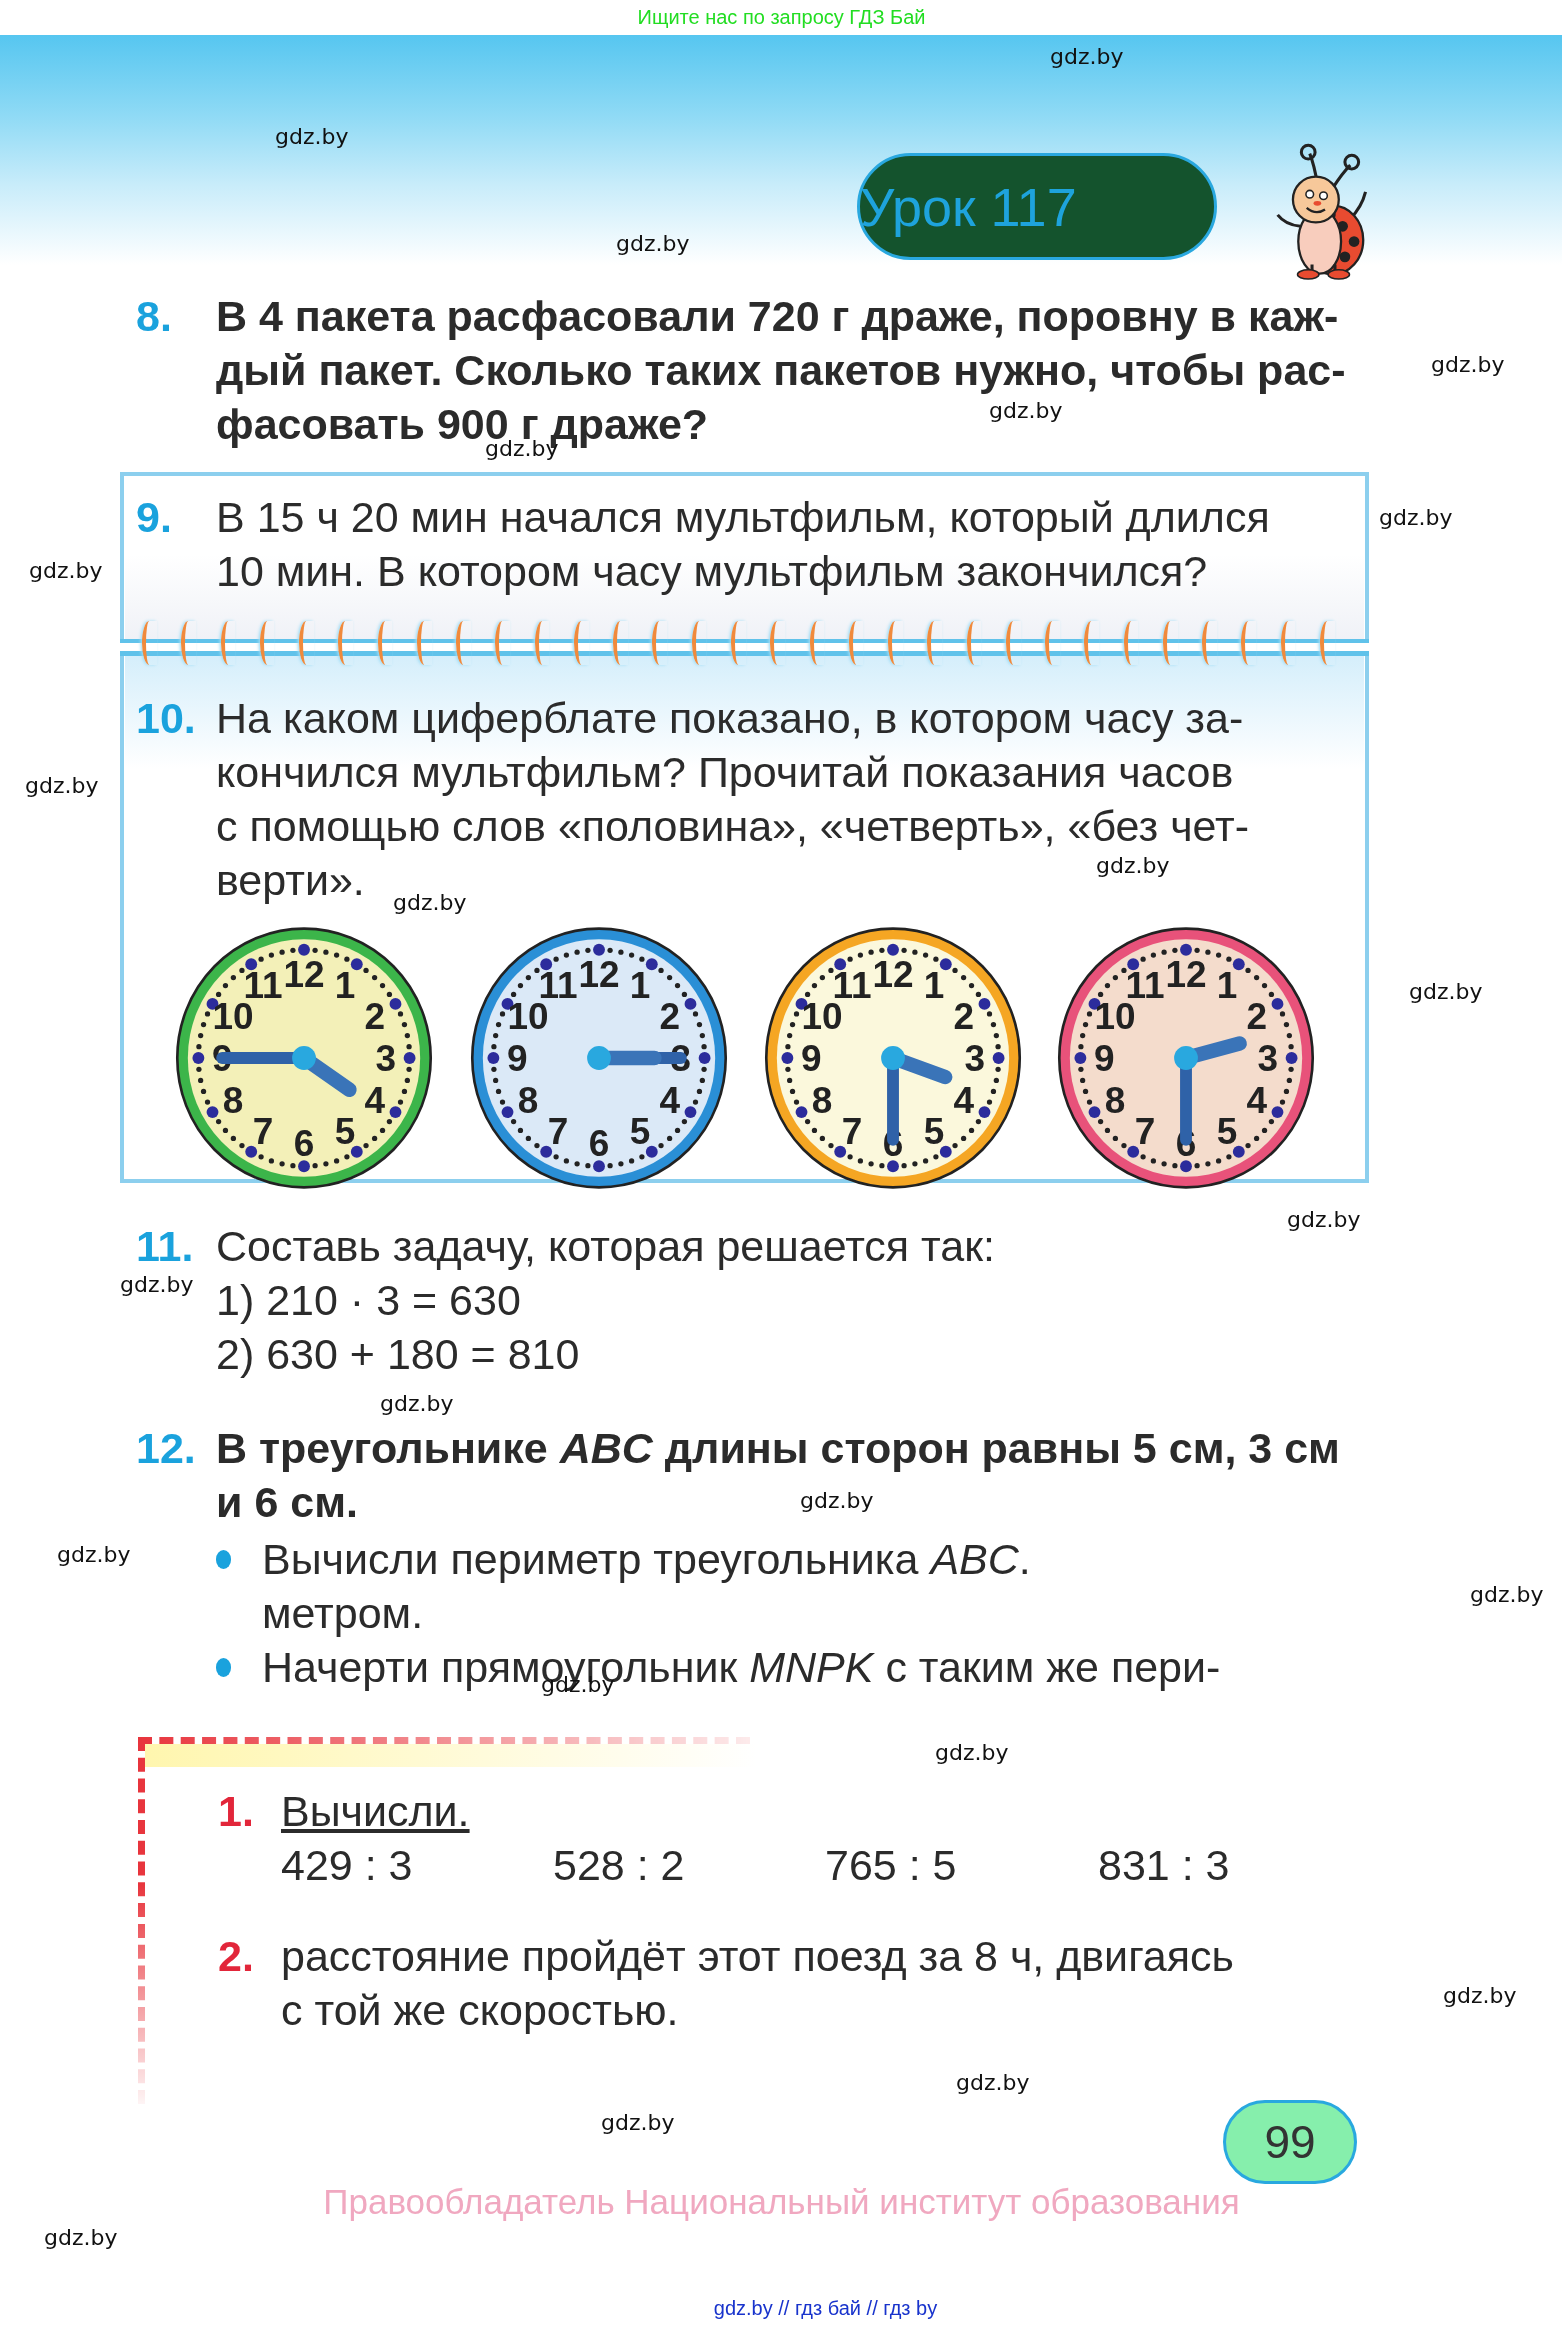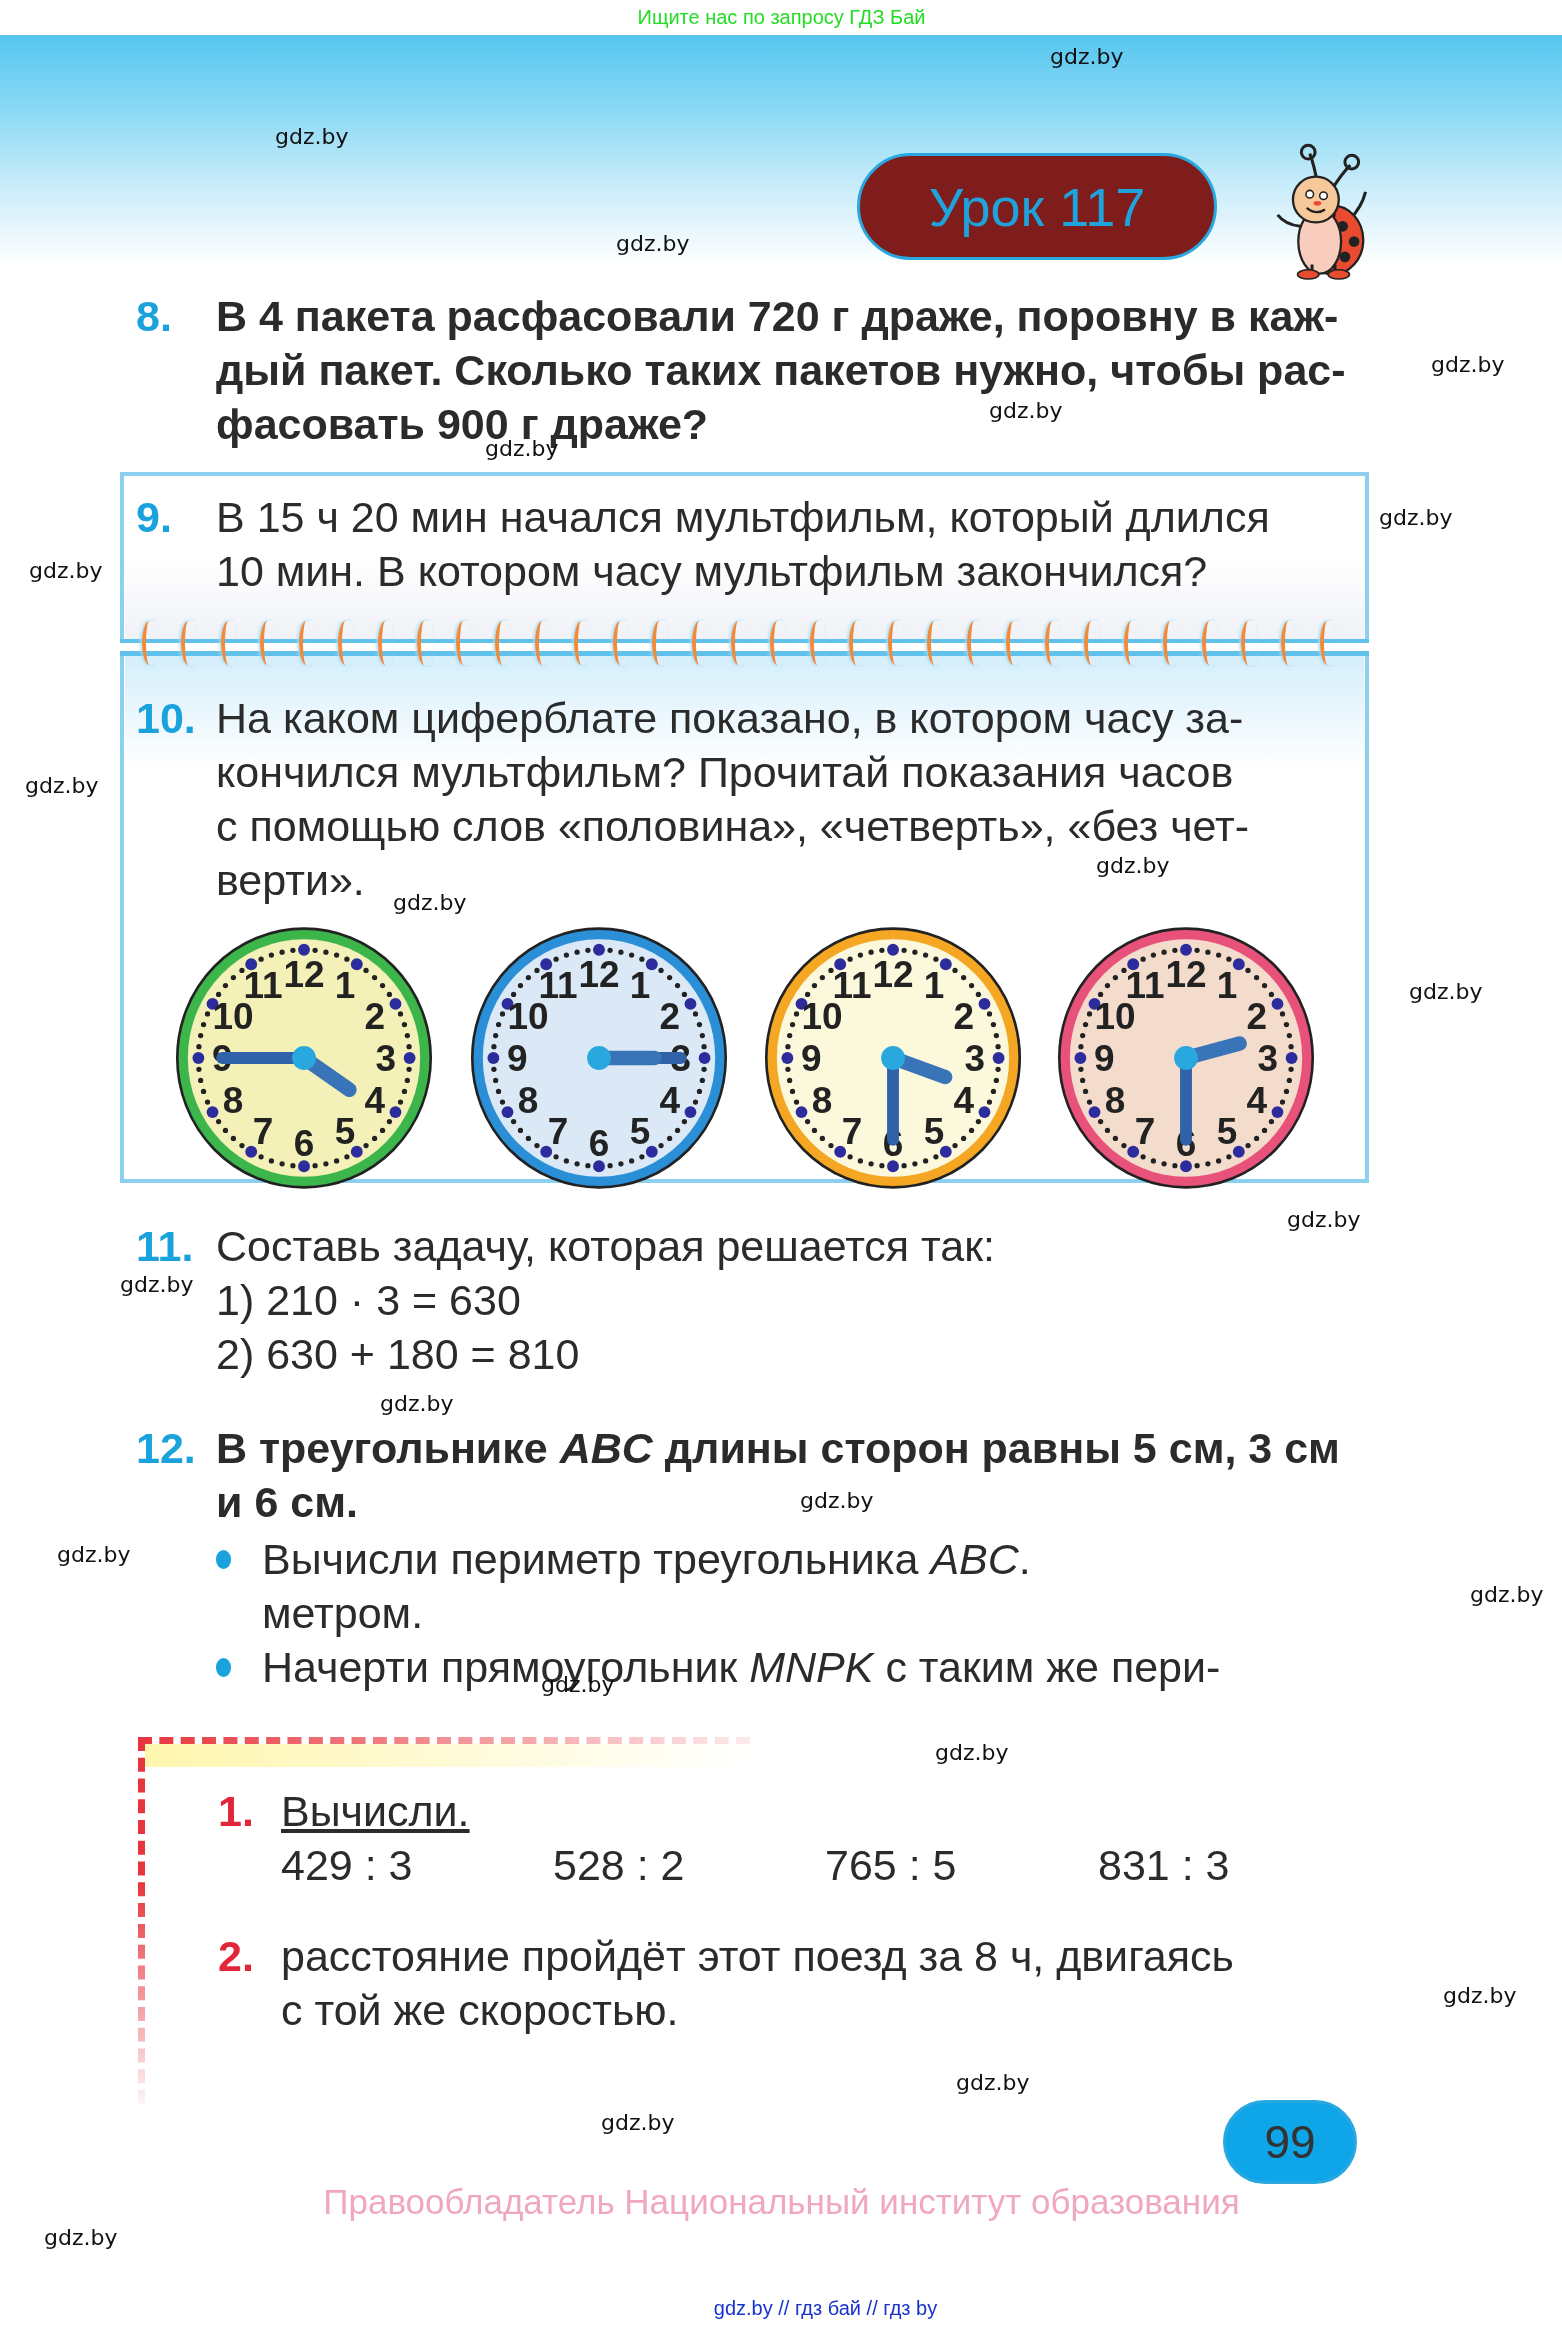--- a/index.html
+++ b/index.html
@@ -17,22 +17,22 @@
   .sky {
     left: 0; top: 35px; width: 1563px; height: 230px;
     background: linear-gradient(to bottom, #56c6f0 0%, #8fdaf5 35%, #c8ecfa 65%, #ffffff 100%);
   }
   .wm {
     position: absolute; font-family: "DejaVu Sans", sans-serif; font-size: 22px;
     color: #111; white-space: nowrap;
   }
   .cloud {
     left: 857px; top: 153px; width: 360px; height: 107px;
-    background: #7f1d1d; border: 3.8px solid #29a8df; border-radius: 61px;
-    display: flex; align-items: center; justify-content: center;
+    background: #14532d; border: 3.8px solid #29a8df; border-radius: 61px;
+    display: flex; align-items: center; 
     box-sizing: border-box;
   }
   .cloud span { font-size: 54px; color: #1ea3dc; }
   .ladybug { left: 1270px; top: 142px; width: 107px; height: 138px; }
 
   .task { position: absolute; font-size: 43px; line-height: 54px; }
   .task .num {
     position: absolute; left: 0; top: 0; font-weight: bold; color: #1aa2dd;
   }
   .task .num.red { color: #e2263a; }
@@ -76,21 +76,21 @@
   }
   .yellow-glow {
     left: 145px; top: 1744px; width: 612px; height: 23px;
     background: linear-gradient(to right, rgba(255,240,120,0.6), rgba(255,255,255,0));
   }
   .calc-row { position: absolute; font-size: 43px; line-height: 54px; white-space: nowrap; }
 
   .page-cloud {
     left: 1223px; top: 2100px; width: 134px; height: 84px;
     border: 3.8px solid #29a8df; border-radius: 42px; box-sizing: border-box;
-    display: flex; align-items: center; justify-content: center; background: #0ea5e9;
+    display: flex; align-items: center; justify-content: center; background: #86efac;
   }
   .page-cloud span { font-size: 46px; color: #333; }
   .copyright {
     left: 0; top: 2182px; width: 1563px; text-align: center;
     font-size: 35px; color: #f0a8c0;
   }
   .footer-links {
     left: 0; top: 2297px; width: 1563px; text-align: center;
     font-size: 20px; color: #1833cc; margin-left: 44px;
   }

